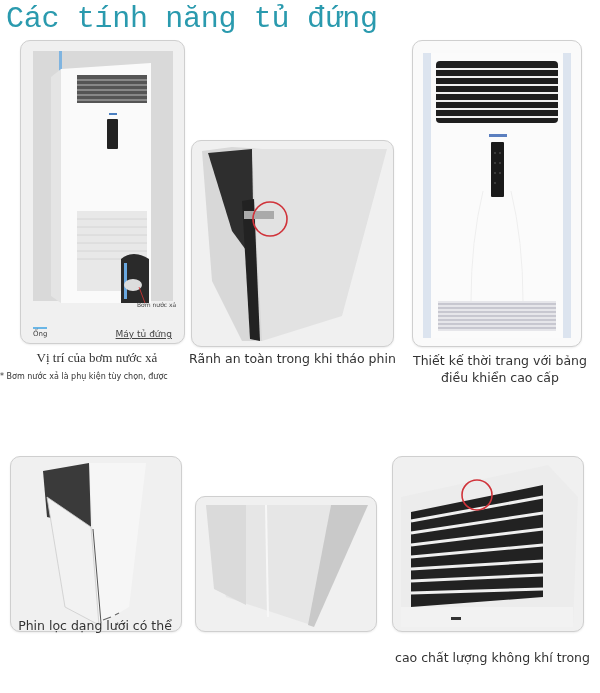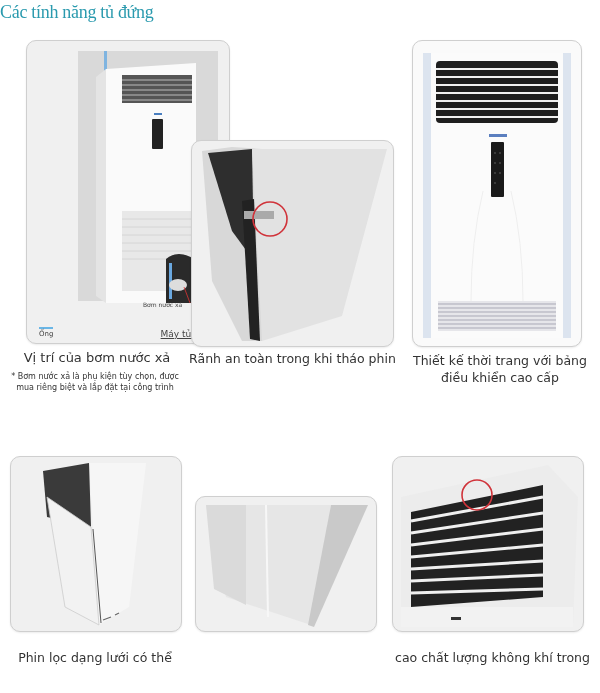--- a/index.html
+++ b/index.html
@@ -1,29 +1,29 @@
 <!DOCTYPE html>
 <html><head>
 <meta charset="utf-8">
 <style>
   html,body{margin:0;padding:0;background:#fff;}
   body{width:600px;height:693px;position:relative;overflow:hidden;font-family:"DejaVu Sans","Liberation Sans",sans-serif;color:#333;}
-  .title{position:absolute;left:0;top:2px;font-size:18px;color:#2a9aae;font-family:Liberation Serif, serif;letter-spacing:-0.3px;}
+  .title{position:absolute;left:6px;top:2px;font-size:30px;color:#2a9aae;font-family:Liberation Mono, monospace;letter-spacing:-0.3px;}
   .card{position:absolute;background:#f0f0f0;border:1px solid #cfcfcf;border-radius:10px;box-shadow:0 1px 2px rgba(0,0,0,0.08);overflow:hidden;}
   .cap{position:absolute;text-align:center;font-size:12.5px;line-height:17px;color:#333;}
-  .note{position:absolute;text-align:center;font-size:8px;line-height:11px;color:#333;}
+  .note{position:absolute;font-size:8px;line-height:11px;color:#333;}
   svg{display:block;}
   .lbl{position:absolute;font-size:9px;color:#444;}
 </style>
 </head>
 <body>
 
 <div class="title">Các tính năng tủ đứng</div>
 
-<div class="card" style="left:26px;top:40px;width:163px;height:302px;padding-left:39px;">
+<div class="card" style="left:20px;top:40px;width:163px;height:302px;">
   <svg width="163" height="270" viewBox="0 0 163 270">
     <rect x="12" y="10" width="140" height="250" fill="#d9d9d9"></rect>
     <rect x="38" y="10" width="3" height="30" fill="#7fb4e0"></rect>
     <polygon points="40,28 130,22 130,262 40,262" fill="#fafafa"></polygon>
     <polygon points="30,36 40,28 40,262 30,255" fill="#e4e4e4"></polygon>
     <rect x="56" y="34" width="70" height="28" fill="#555"></rect>
     <g stroke="#bbb" stroke-width="1.2">
         <line x1="56" y1="39" x2="126" y2="39"></line>
         <line x1="56" y1="44" x2="126" y2="44"></line>
         <line x1="56" y1="49" x2="126" y2="49"></line>
@@ -44,24 +44,23 @@
     <path d="M100,262 L100,218 Q112,208 128,218 L128,262 Z" fill="#2a2a2a"></path>
     <rect x="103" y="222" width="3" height="36" fill="#6aa8e0"></rect>
     <ellipse cx="112" cy="244" rx="9" ry="6" fill="#ddd"></ellipse>
     <line x1="118" y1="246" x2="124" y2="262" stroke="#d33" stroke-width="0.8"></line>
   </svg>
   <span class="lbl" style="left:116px;top:260px;font-size:6px;">Bơm nước xả</span>
   <div style="position:absolute;left:12px;top:286px;width:14px;height:2px;background:#6ab6e6;"></div>
   <span class="lbl" style="left:12px;top:289px;font-size:7px;">Ống</span>
   <span class="lbl" style="right:12px;top:288px;text-decoration:underline;">Máy tủ đứng</span>
 </div>
-<div class="cap" style="left:0px;top:349px;width:194px;font-size:13px;">Vị trí của bơm nước xả</div>
+<div class="cap" style="left:0px;top:349px;width:194px;font-size:13px;font-family:Liberation Serif, serif;">Vị trí của bơm nước xả</div>
 <div class="note" style="left:0px;top:371px;width:190px;">
   <div>* Bơm nước xả là phụ kiện tùy chọn, được</div>
-  <div>mua riêng biệt và lắp đặt tại công trình</div>
 </div>
 
 <div class="card" style="left:191px;top:140px;width:201px;height:205px;">
   <svg width="201" height="205" viewBox="0 0 201 205">
     <polygon points="10,10 40,6 70,8 70,200 50,200 20,140" fill="#d8d8d8"></polygon>
     <polygon points="16,12 60,8 62,120 40,90" fill="#2e2e2e"></polygon>
     <polygon points="60,8 195,8 150,175 70,200" fill="#e2e2e2"></polygon>
     <polygon points="50,60 62,58 68,200 58,198" fill="#222"></polygon>
     <rect x="52" y="70" width="30" height="8" fill="#aaa"></rect>
     <circle cx="78" cy="78" r="17" fill="none" stroke="#d0333a" stroke-width="1.6"></circle>
@@ -121,21 +120,21 @@
     <polygon points="78,6 135,6 118,150 88,168" fill="#f6f6f6"></polygon>
     <polygon points="32,14 78,6 80,70 36,60" fill="#3a3a3a"></polygon>
     <polygon points="36,40 80,70 88,168 54,150" fill="#f2f2f2" stroke="#ccc" stroke-width="0.8"></polygon>
     <line x1="82" y1="72" x2="90" y2="166" stroke="#555" stroke-width="1"></line>
     <g stroke="#666" stroke-width="1.2">
         <line x1="92" y1="163" x2="100" y2="160"></line>
         <line x1="104" y1="158" x2="108" y2="156"></line>
       </g>
   </svg>
 </div>
-<div class="cap" style="left:0px;top:649px;width:190px;">
+<div class="cap" style="left:0px;top:617px;width:190px;">
   <div>Phin lọc dạng lưới có thể</div>
 </div>
 
 <div class="card" style="left:195px;top:496px;width:180px;height:134px;">
   <svg width="180" height="134" viewBox="0 0 180 134">
     <polygon points="10,8 135,8 115,128 30,100" fill="#e6e6e6"></polygon>
     <polygon points="10,8 50,8 50,108 18,92" fill="#dadada"></polygon>
     <line x1="70" y1="8" x2="72" y2="120" stroke="#f7f7f7" stroke-width="2"></line>
     <polygon points="135,8 172,8 118,130 112,128" fill="#c9c9c9"></polygon>
   </svg>

